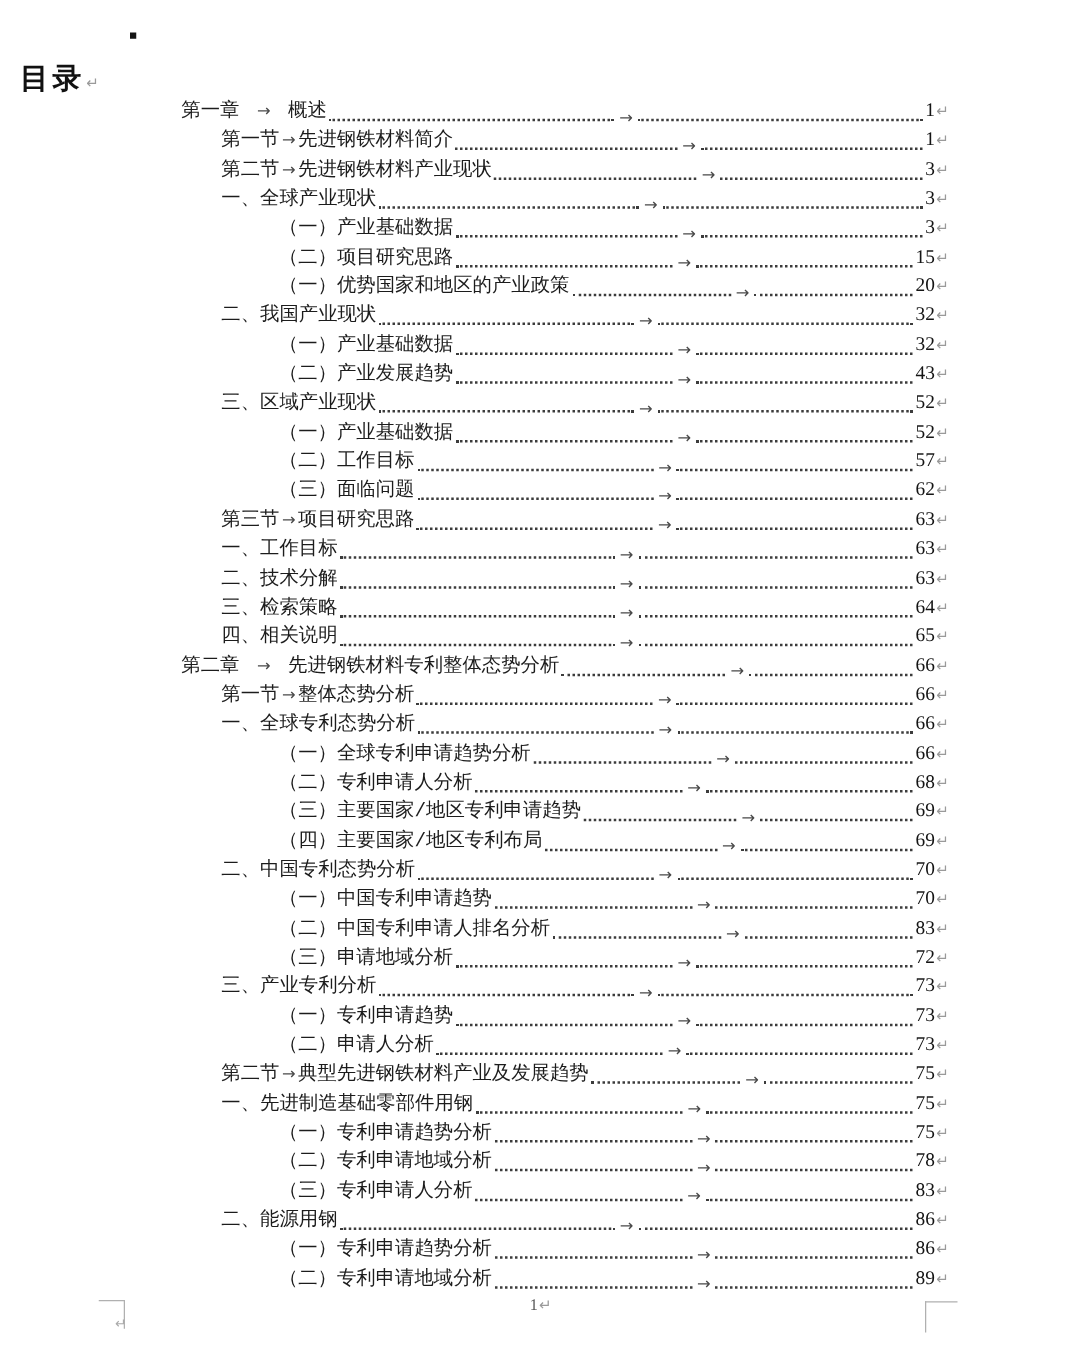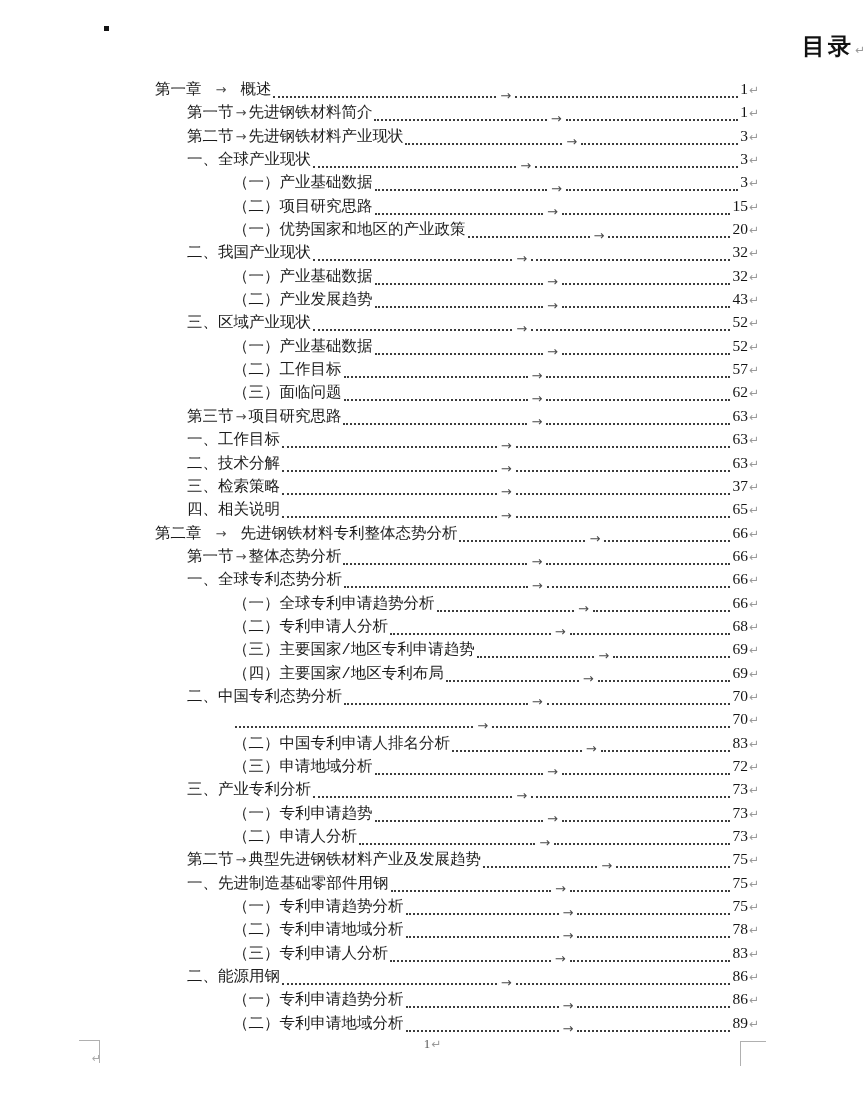--- a/index.html
+++ b/index.html
@@ -5,26 +5,26 @@
   html,body{margin:0;padding:0;}
   body{
     width:865px;height:1093px;background:#ffffff;position:relative;overflow:hidden;
     font-family:"Liberation Serif","DejaVu Serif",serif;color:#1c1c1c;
   }
   .page{position:absolute;inset:0;}
 
   .anchor-square{position:absolute;left:104px;top:26px;width:5px;height:5px;background:#141414;}
 
   .doc-title{
-    position:absolute;top:31px;left:0;right:0;margin:0;
-    text-align:right;font-size:23px;font-weight:bold;letter-spacing:3px;color:#111;
+    position:absolute;top:31px;left:0;right:0;margin:16px;
+    text-align:left;font-size:23px;font-weight:bold;letter-spacing:3px;color:#111;
   }
   .doc-title .ret{font-weight:normal;letter-spacing:0;}
 
-  .toc{position:absolute;top:77px;left:155px;right:106px;}
+  .toc{position:absolute;top:77px;left:145px;right:106px;}
   .row{
     display:flex;align-items:baseline;height:23.35px;
     font-size:15.5px;line-height:23.35px;white-space:nowrap;
   }
   .row.lvl-section,.row.lvl-item{padding-left:32px;}
   .row.lvl-subitem{padding-left:78px;justify-content:flex-end;}
 
   .prefix{flex:0 0 auto;}
   .text{flex:0 0 auto;font-family:Liberation Mono, monospace;}
   .tabmark{
@@ -256,21 +256,21 @@
     <span class="ret">↵</span>
   </div>
       <div class="row lvl-item">
 
     <span class="text">三、检索策略</span>
     <span class="leader">
       <span class="half"></span>
       <span class="tabmark mid">→</span>
       <span class="half"></span>
     </span>
-    <span class="pagenum">37</span>
+    <span class="pagenum">64</span>
     <span class="ret">↵</span>
   </div>
       <div class="row lvl-item">
 
     <span class="text">四、相关说明</span>
     <span class="leader">
       <span class="half"></span>
       <span class="tabmark mid">→</span>
       <span class="half"></span>
     </span>
@@ -362,20 +362,21 @@
     <span class="leader">
       <span class="half"></span>
       <span class="tabmark mid">→</span>
       <span class="half"></span>
     </span>
     <span class="pagenum">70</span>
     <span class="ret">↵</span>
   </div>
       <div class="row lvl-subitem">
 
+    <span class="text">（一）中国专利申请趋势</span>
     <span class="leader">
       <span class="half"></span>
       <span class="tabmark mid">→</span>
       <span class="half"></span>
     </span>
     <span class="pagenum">70</span>
     <span class="ret">↵</span>
   </div>
       <div class="row lvl-subitem">
 

